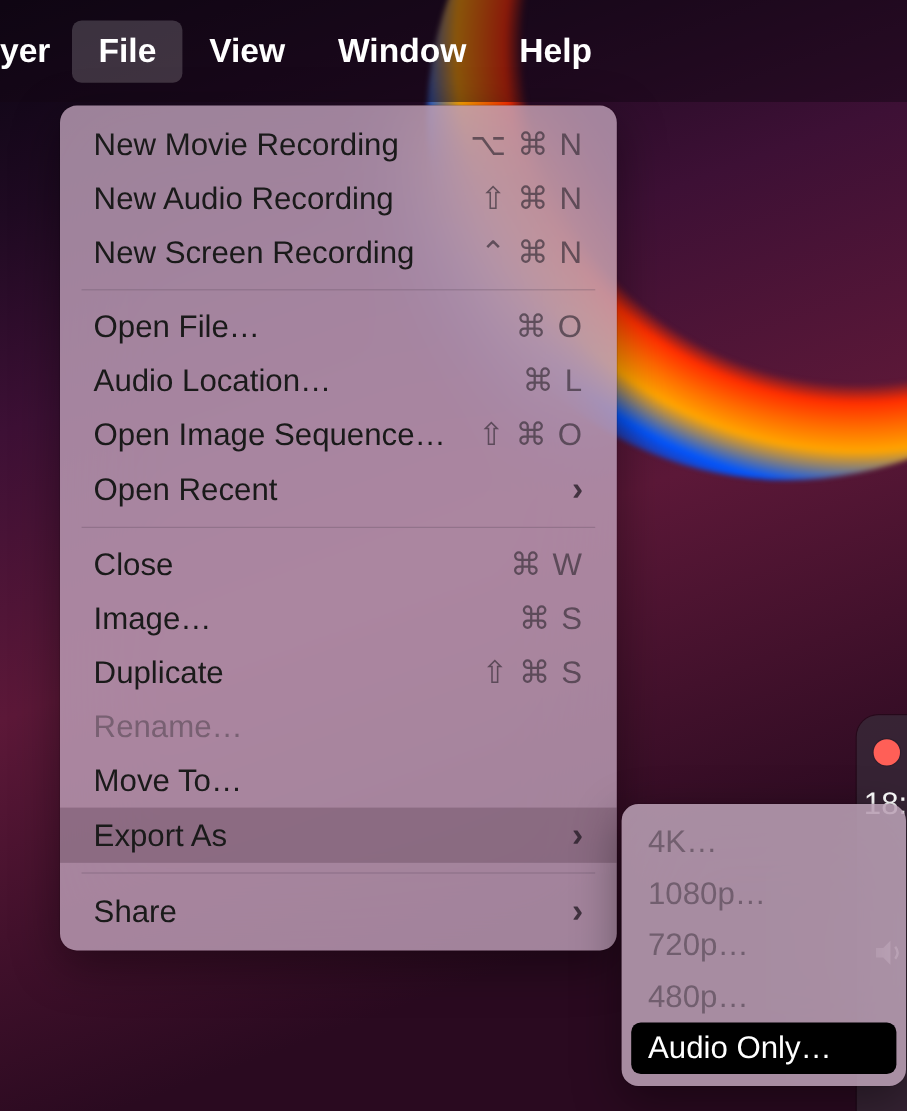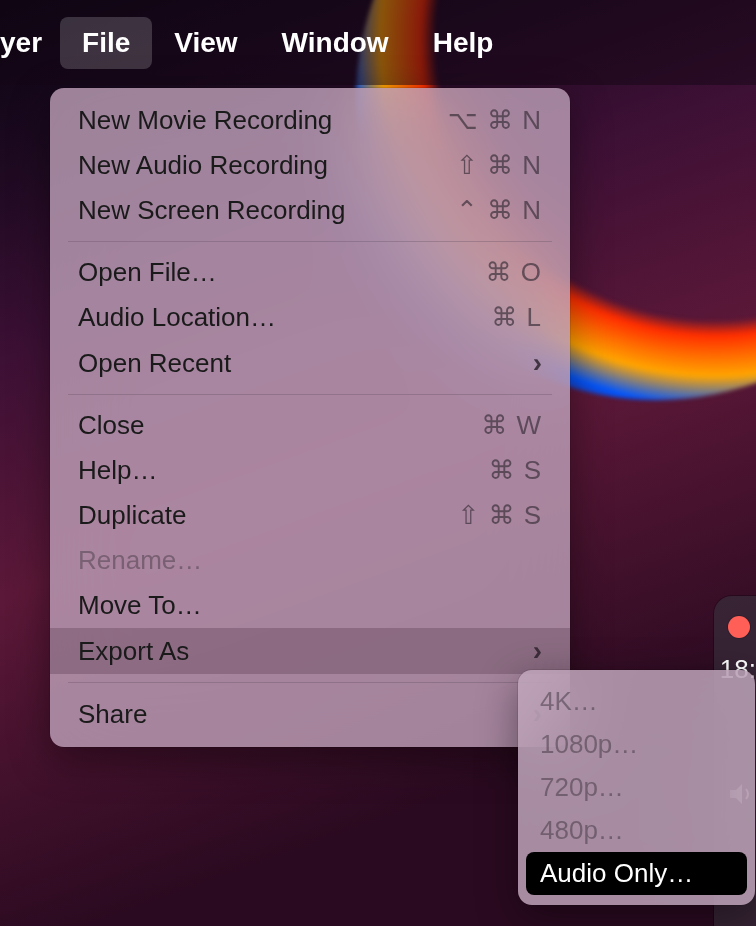--- a/index.html
+++ b/index.html
@@ -54,21 +54,21 @@
   padding-left: 0;
   padding-right: 18px;
 }
 .menubar-item.active {
   background: rgba(255, 255, 255, 0.18);
 }
 .dropdown {
   position: absolute;
   top: 88px;
   left: 50px;
-  width: 520px;
+  width: 464px;
   background: rgba(195, 165, 190, 0.78);
   backdrop-filter: blur(40px);
   border-radius: 14px;
   padding: 10px 0;
   box-shadow: 0 12px 40px rgba(0,0,0,0.4), 0 0 0 1px rgba(0,0,0,0.1);
   z-index: 20;
 }
 .menu-row {
   display: flex;
   justify-content: space-between;
@@ -197,32 +197,36 @@
 
   <div class="menu-row">
     <span class="menu-label">Open File…</span>
     <span class="menu-shortcut">⌘ O</span>
   </div>
   <div class="menu-row">
     <span class="menu-label">Audio Location…</span>
     <span class="menu-shortcut">⌘ L</span>
   </div>
   <div class="menu-row">
+    <span class="menu-label">Open Image Sequence…</span>
+    <span class="menu-shortcut">⇧ ⌘ O</span>
+  </div>
+  <div class="menu-row">
     <span class="menu-label">Open Recent</span>
     <span class="chevron">›</span>
   </div>
 
   <div class="separator"></div>
 
   <div class="menu-row">
     <span class="menu-label">Close</span>
     <span class="menu-shortcut">⌘ W</span>
   </div>
   <div class="menu-row">
-    <span class="menu-label">Help…</span>
+    <span class="menu-label">Image…</span>
     <span class="menu-shortcut">⌘ S</span>
   </div>
   <div class="menu-row">
     <span class="menu-label">Duplicate</span>
     <span class="menu-shortcut">⇧ ⌘ S</span>
   </div>
   <div class="menu-row disabled">
     <span class="menu-label">Rename…</span>
   </div>
   <div class="menu-row">

